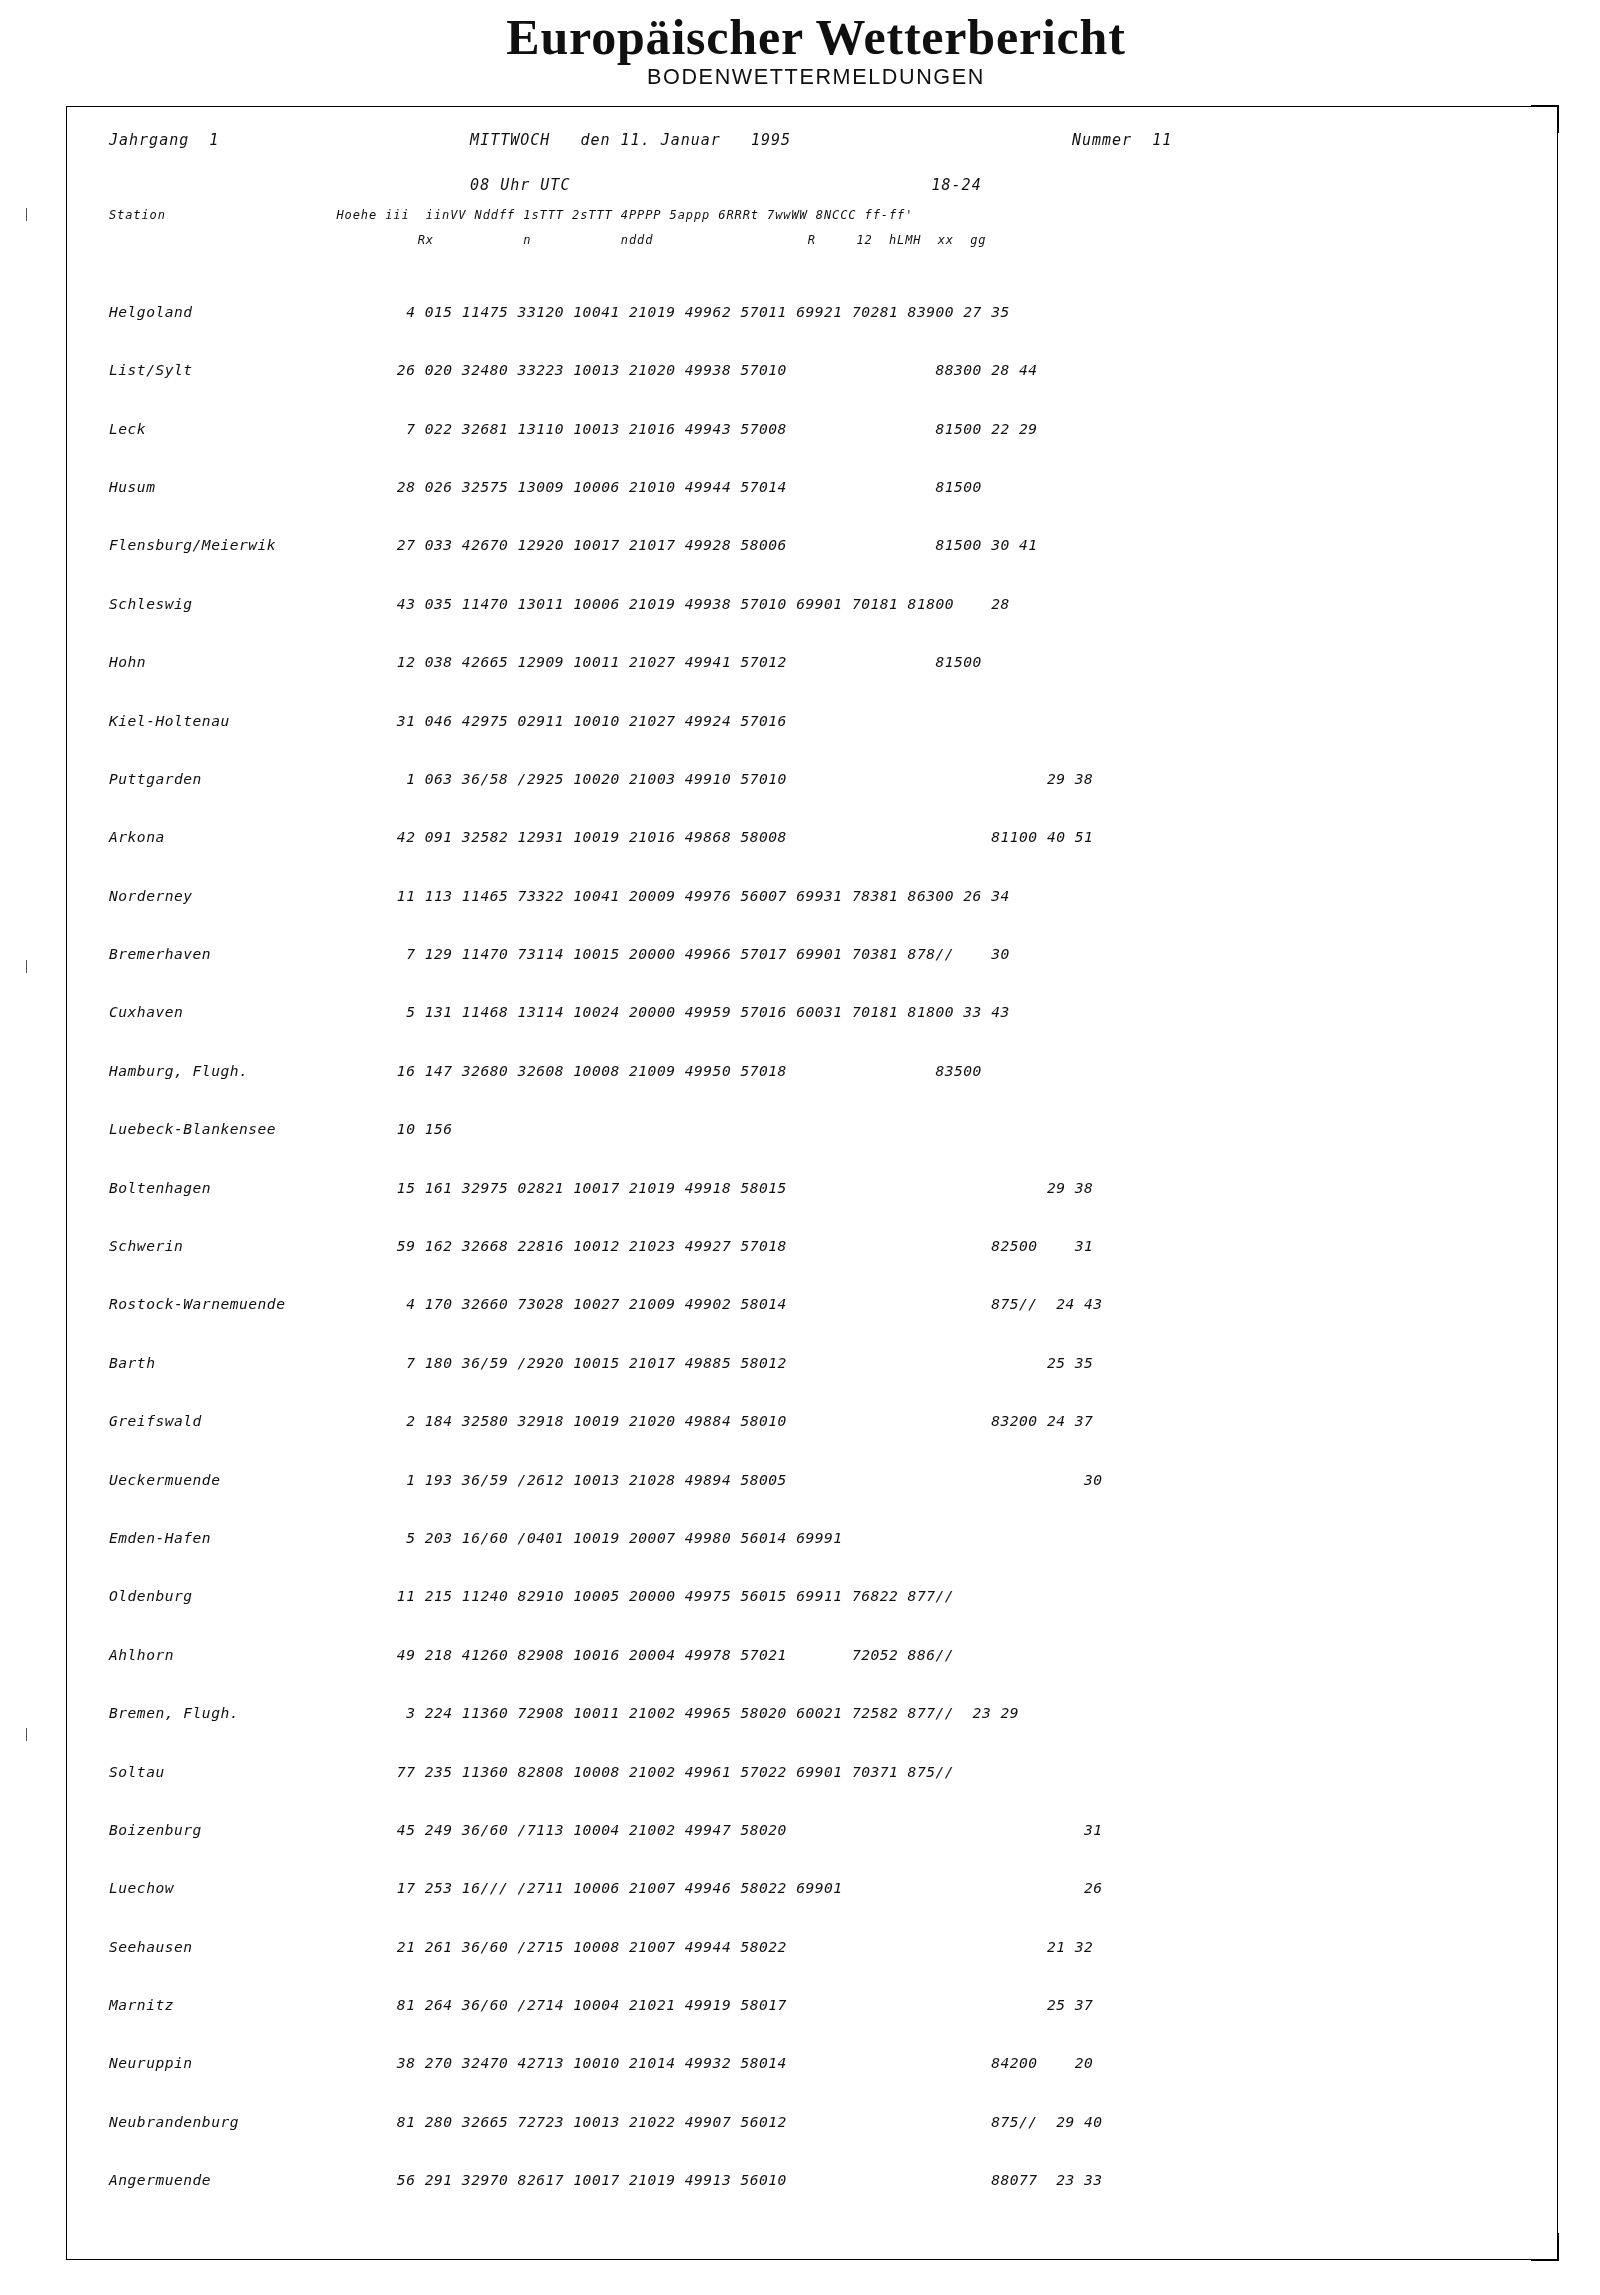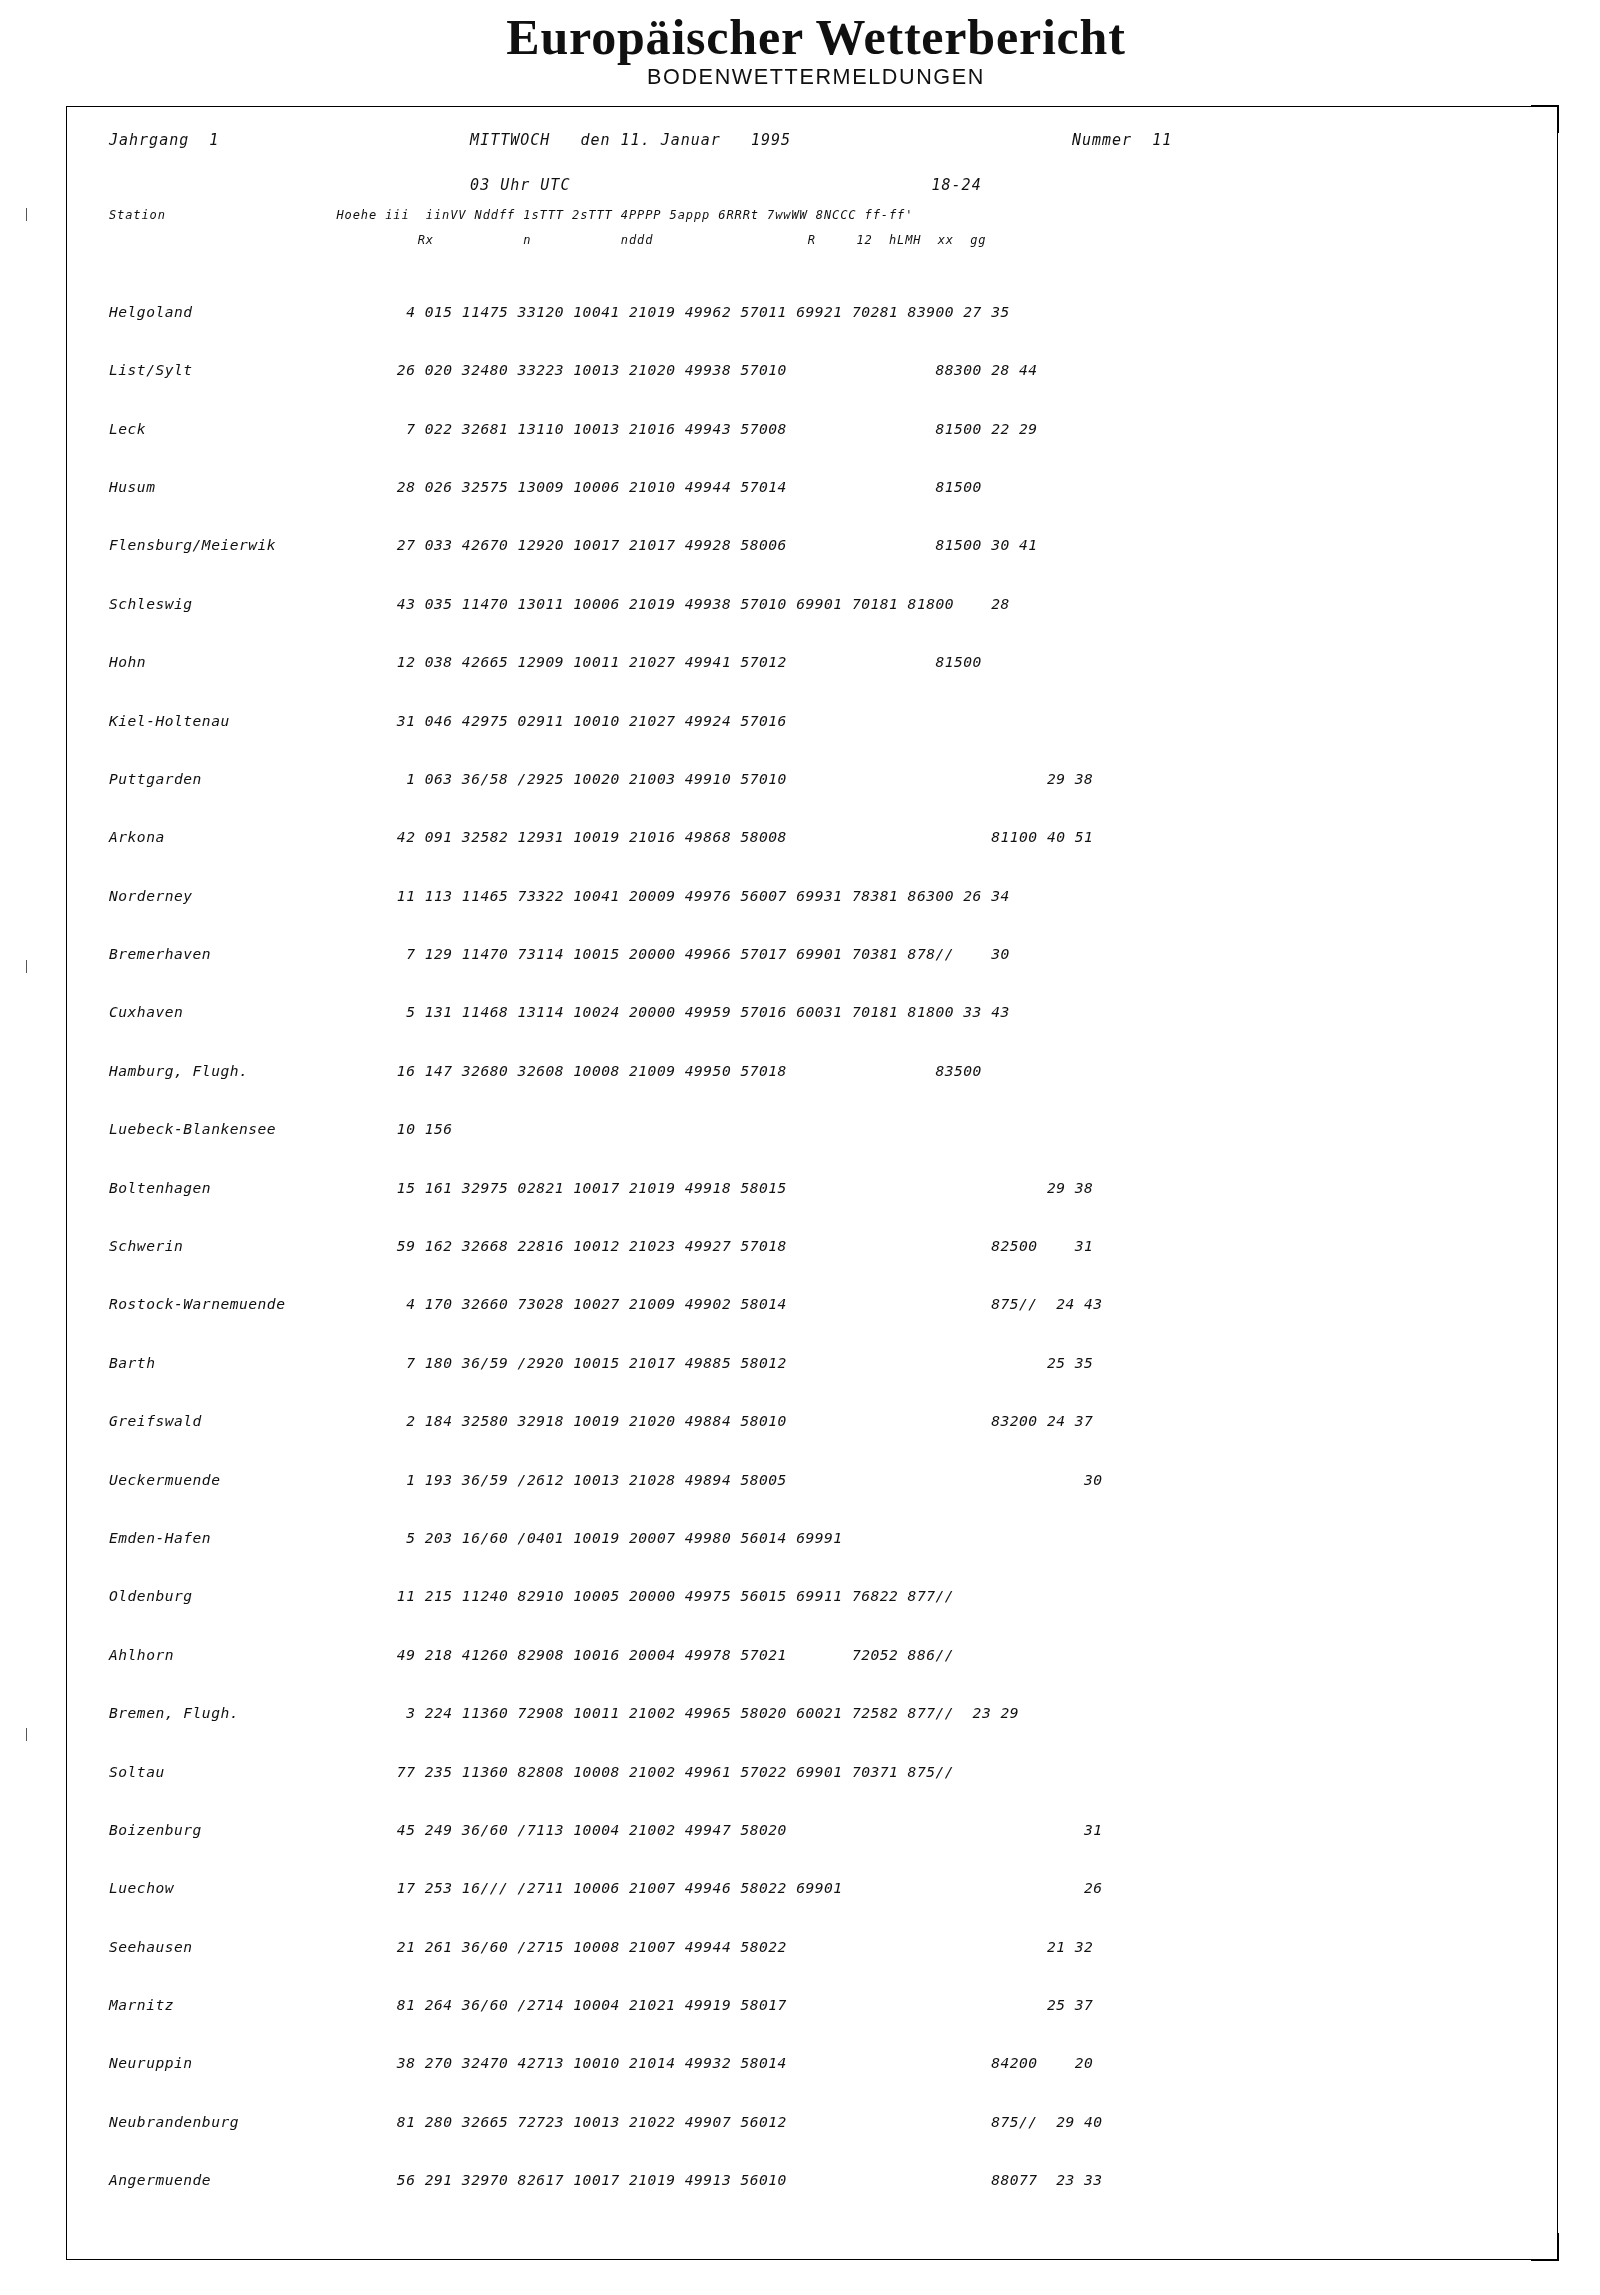--- a/index.html
+++ b/index.html
@@ -121,21 +121,21 @@
   <div class="subtitle">BODENWETTERMELDUNGEN</div>
 
   <div class="frame">
     <div class="corner-tr"></div>
     <div class="corner-br"></div>
 
     <div class="frame-inner">
 
       <div class="meta-row">Jahrgang  1                         MITTWOCH   den 11. Januar   1995                            Nummer  11</div>
 
-      <div class="utc-row">                                    03 Uhr UTC                                    18-24</div>
+      <div class="utc-row">                                    08 Uhr UTC                                    18-24</div>
 
       <div class="hdr">Station                     Hoehe iii  iinVV Nddff 1sTTT 2sTTT 4PPPP 5appp 6RRRt 7wwWW 8NCCC ff-ff'</div>
       <div class="hdr" style="margin-top:10px">                                      Rx           n           nddd                   R     12  hLMH  xx  gg</div>
 
       <div class="table">
         <span class="row">Helgoland                       4 015 11475 33120 10041 21019 49962 57011 69921 70281 83900 27 35</span>
         <span class="row">List/Sylt                      26 020 32480 33223 10013 21020 49938 57010                88300 28 44</span>
         <span class="row">Leck                            7 022 32681 13110 10013 21016 49943 57008                81500 22 29</span>
         <span class="row">Husum                          28 026 32575 13009 10006 21010 49944 57014                81500</span>
         <span class="row">Flensburg/Meierwik             27 033 42670 12920 10017 21017 49928 58006                81500 30 41</span>

